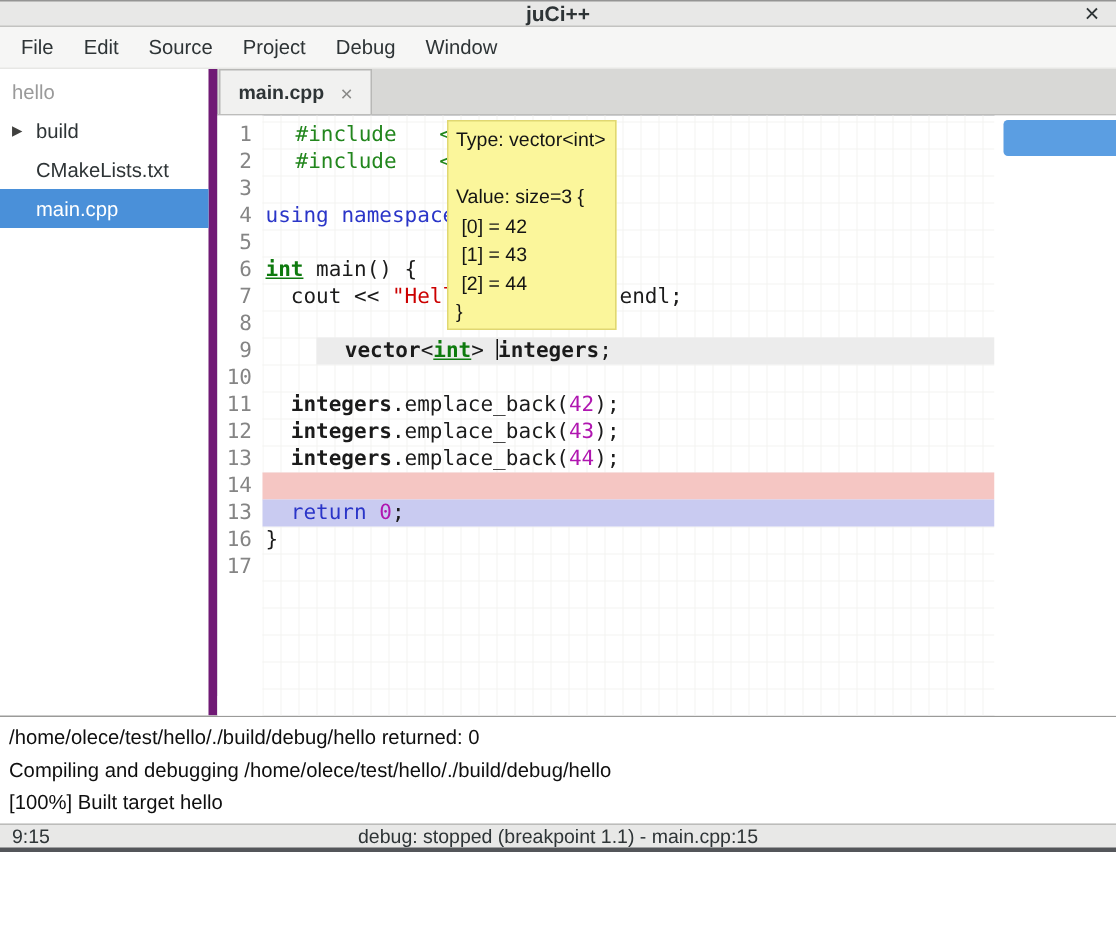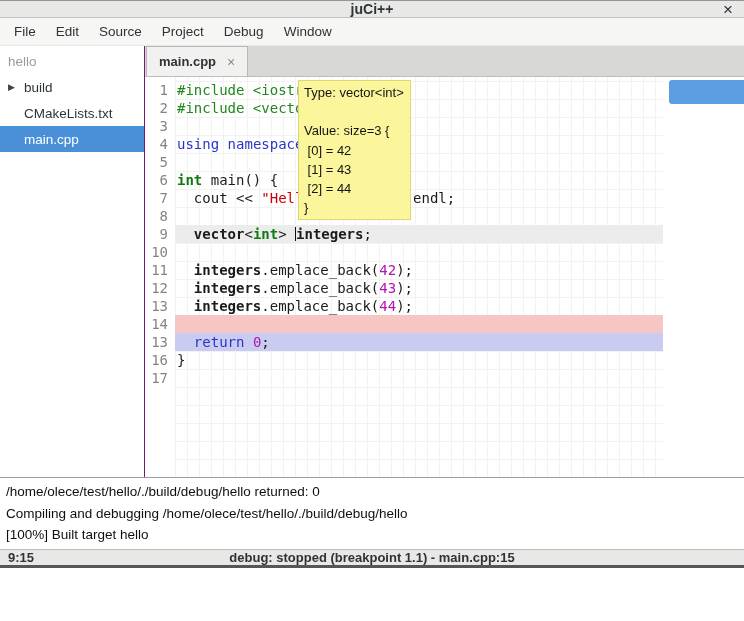--- a/index.html
+++ b/index.html
@@ -18,21 +18,21 @@
                      color:#2e3436; cursor:default; font-family:inherit; }
 
   
   .menubar { height:30px; background:#f6f6f5; display:flex; align-items:center;
              padding-left:4px; border-bottom:1px solid #e7e7e5; }
   .menu-item { padding:6px 10px; font-size:13.5px; color:#2e3436; }
 
   
   .main { height:431px; display:flex; }
 
-  .sidebar { width:145px; background:#fff; border-right:1px solid #701a75; padding-top:2px; }
+  .sidebar { width:145px; background:#fff; border-right:6px solid #701a75; padding-top:2px; }
   .tree-root { padding:6px 8px 5px 8px; color:#9a9a9a; font-size:13.5px; }
   .tree-item { height:26px; display:flex; align-items:center; font-size:13.5px;
                color:#2e3436; padding-left:24px; position:relative; }
   .tree-item .expander { position:absolute; left:8px; top:50%; transform:translateY(-50%);
                          font-size:9px; color:#40403e; }
   .tree-item.selected { background:var(--c-selection,#4a90d9); color:#fff; }
 
   .content { flex:1; display:flex; flex-direction:column; min-width:0; }
 
   
@@ -49,26 +49,26 @@
             font-family:"DejaVu Sans Mono",monospace; font-size:14px;
             color:#858585; background:#fff; }
   .gutter div { height:18px; line-height:18px; padding-right:7px; }
   .codearea { width:488px; padding-top:4px;
               font-family:"DejaVu Sans Mono",monospace; font-size:14px; color:#1b1b1b;
               background-image:
                 linear-gradient(to right, #f2f2f0 1px, transparent 1px),
                 linear-gradient(to bottom, #f2f2f0 1px, transparent 1px);
               background-size:12px 18px; background-position:0 4px; }
   .crow { height:18px; line-height:18px; white-space:pre; padding-left:2px; }
-  .crow.current    { background:#ececec; }
+  .crow.current    { background:#ececec;margin-left:36px; }
   .crow.breakpoint { background:var(--c-breakpoint,#f5c6c3); }
   .crow.debug      { background:var(--c-debug,#c9cbf1); }
-  .t-pp   { color:#22861d; }
+  .t-pp   { color:#22861d;margin-left:20px; }
   .t-kw   { color:#2a35c8; }
-  .t-type { color:#0e7a0e; font-weight:bold; }
+  .t-type { color:#0e7a0e; font-weight:bold;text-decoration:underline; }
   .t-num  { color:#b016b0; }
   .t-str  { color:#cc0000; }
   .t-bold { font-weight:bold; }
   .t-plain { }
   .cursor { display:inline-block; width:0; border-left:1.5px solid #101010;
             height:14px; vertical-align:-2px; }
 
   .rightstrip { flex:1; position:relative; background:#fff; }
   .vthumb { position:absolute; top:3px; right:0; width:75px; height:24px;
             background:var(--c-thumb,#5b9ee2); border-radius:3px 0 0 3px; }
@@ -79,21 +79,21 @@
              white-space:pre; z-index:5; }
   .tooltip div { min-height:19px; }
 
   
   .terminal { height:97px; background:#fff; border-top:1px solid #9b9b99;
               padding:3px 6px; font-size:13.5px; line-height:21.5px; color:#0f0f0f; }
 
   
   .statusbar { height:27px; background:#e8e8e7; border-top:1px solid #bcbcba;
                border-bottom:3px solid #54565a; display:flex; align-items:center;
-               position:relative; font-size:13px; color:#2e3436;font-weight:bold; }
+               position:relative; font-size:13px; color:#2e3436; }
   .status-left { margin-left:8px; }
   .status-center { position:absolute; left:50%; transform:translateX(-50%); }
 </style>
 </head>
 <body>
 
 <div class="window">
 
   <div class="titlebar">
     <span class="title">juCi++</span>

